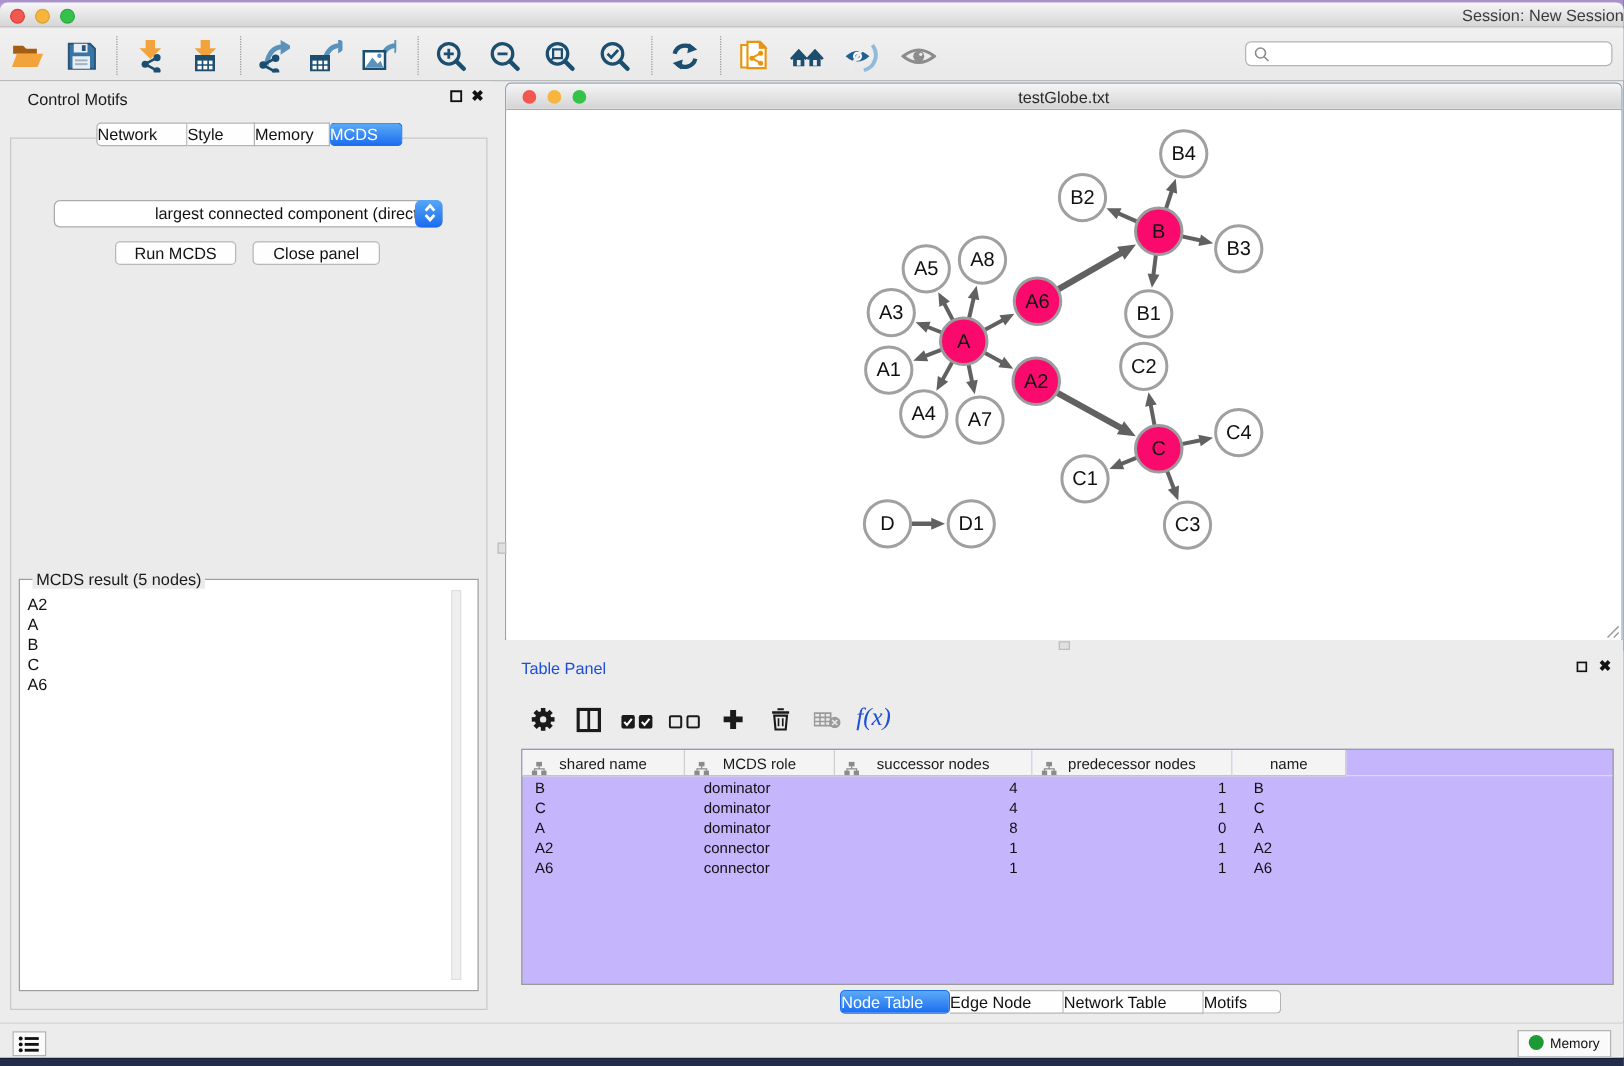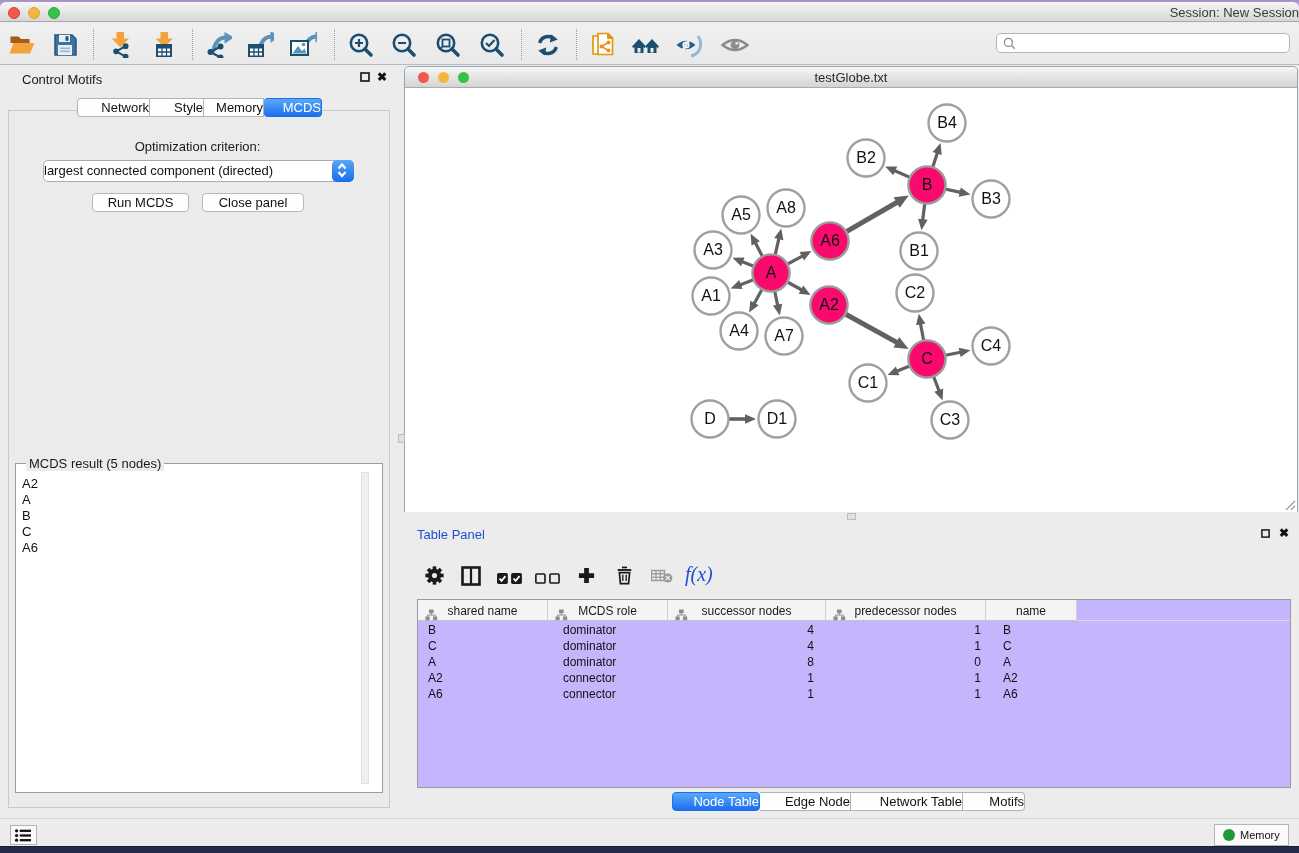--- a/index.html
+++ b/index.html
@@ -14,25 +14,25 @@
 .ticon svg{width:100%;height:100%}
 .tsep{position:absolute;top:6px;height:31px;border-left:1px dotted #9a9a9a}
 #searchbox{position:absolute;left:996px;top:10px;width:294px;height:20px;background:#fff;border:1px solid #b5b5b5;border-radius:5px}
 #toolbar-line{position:absolute;left:0;top:62px;width:100%;height:1px;background:#b9b9b9}
 #statusbar{position:absolute;left:0;top:816px;width:100%;height:29px;background:#ececec;border-top:1px solid #d4d4d4}
 
 #cp{position:absolute;left:0;top:63px;width:395px;height:752px;background:#ececec}
 #cp-title{position:absolute;left:22px;top:7px;font-size:13px;color:#1a1a1a}
 #cp-inner{position:absolute;left:8px;top:45px;width:382px;height:698px;background:#ebebeb;border:1px solid #c9c9c9}
 .tabs{position:absolute;display:flex;font-size:13px}
-.tab{background:#fefefe;border:1px solid #b3b3b3;border-left:none;color:#111;text-align:right;line-height:18px;height:19px}
+.tab{background:#fefefe;border:1px solid #b3b3b3;border-left:none;color:#111;text-align:left;line-height:18px;height:19px}
 .tab.first{border-left:1px solid #b3b3b3;border-radius:4px 0 0 4px}
 .tab.sel{background:linear-gradient(180deg,#5aaaf7,#1c6ef0);color:#fff;border-color:#1c6ef0;border-radius:4px}
 #opt-label{position:absolute;left:0;top:74px;width:395px;text-align:center;font-size:13px;color:#1a1a1a}
-#dropdown{position:absolute;left:43px;top:95px;width:311px;height:22px;background:#fff;border:1px solid #ababab;border-radius:5px;font-size:13px;line-height:20px;text-align:left;color:#111}
+#dropdown{position:absolute;left:43px;top:95px;width:311px;height:22px;background:#fff;border:1px solid #ababab;border-radius:5px;font-size:13px;line-height:20px;text-align:right;color:#111}
 #dd-step{position:absolute;right:-1px;top:-1px;width:22px;height:22px;background:linear-gradient(180deg,#55a7f8,#1a6bee);border-radius:5px;}
 .btn{position:absolute;height:19px;background:#fefefe;border:1px solid #b8b8b8;border-radius:4px;font-size:13px;text-align:center;line-height:17px;color:#111}
 #mcds-box{position:absolute;left:15px;top:398px;width:368px;height:330px;background:#fff;border:1px solid #9d9d9d}
 #mcds-legend{position:absolute;left:10px;top:-8px;background:#ebebeb;padding:0 3px;font-size:13px;color:#1a1a1a}
 #mcds-list{position:absolute;left:6px;top:12px;font-size:13px;color:#111;line-height:15.9px}
 #mcds-sb{position:absolute;right:13px;top:8px;width:8px;height:312px;background:#efefef;border:1px solid #e0e0e0}
 
 #nw{position:absolute;left:404px;top:64px;width:894px;height:446px;background:#fff;border:1px solid #8fa6bb;border-radius:5px 5px 0 0}
 #nw-title{position:absolute;left:0;top:0;width:100%;height:21px;background:linear-gradient(180deg,#f5f5f5,#d4d4d4);border-bottom:1px solid #ababab;border-radius:5px 5px 0 0}
 #nw-title .tl{position:absolute;top:5px;width:11px;height:11px;border-radius:50%}
@@ -221,21 +221,20 @@
           <rect x="1" y="1" width="8" height="8" fill="none" stroke="#111" stroke-width="1.6"></rect>
         </svg></div>
   <div class="winctl" style="left:377px;top:5px">✖</div>
   <div id="cp-inner"></div>
   <div class="tabs" style="left:77px;top:33px">
    <div class="tab first" style="width:73px">Network</div>
    <div class="tab" style="width:54px">Style</div>
    <div class="tab" style="width:60px">Memory</div>
    <div class="tab sel" style="width:58px">MCDS</div>
   </div>
-  <div id="opt-label">Optimization criterion:</div>
   <div id="dropdown">largest connected component (directed)
     <div id="dd-step"><svg viewBox="0 0 20 20" width="20" height="20">
             <path d="M6.5 8.5 l3.5 -4 l3.5 4" fill="none" stroke="#fff" stroke-width="2.2"></path>
             <path d="M6.5 12 l3.5 4 l3.5 -4" fill="none" stroke="#fff" stroke-width="2.2"></path>
           </svg></div>
   </div>
   <div class="btn" style="left:92px;top:128px;width:97px">Run MCDS</div>
   <div class="btn" style="left:202px;top:128px;width:102px">Close panel</div>
   <div id="mcds-box">
     <div id="mcds-legend">MCDS result (5 nodes)</div>

